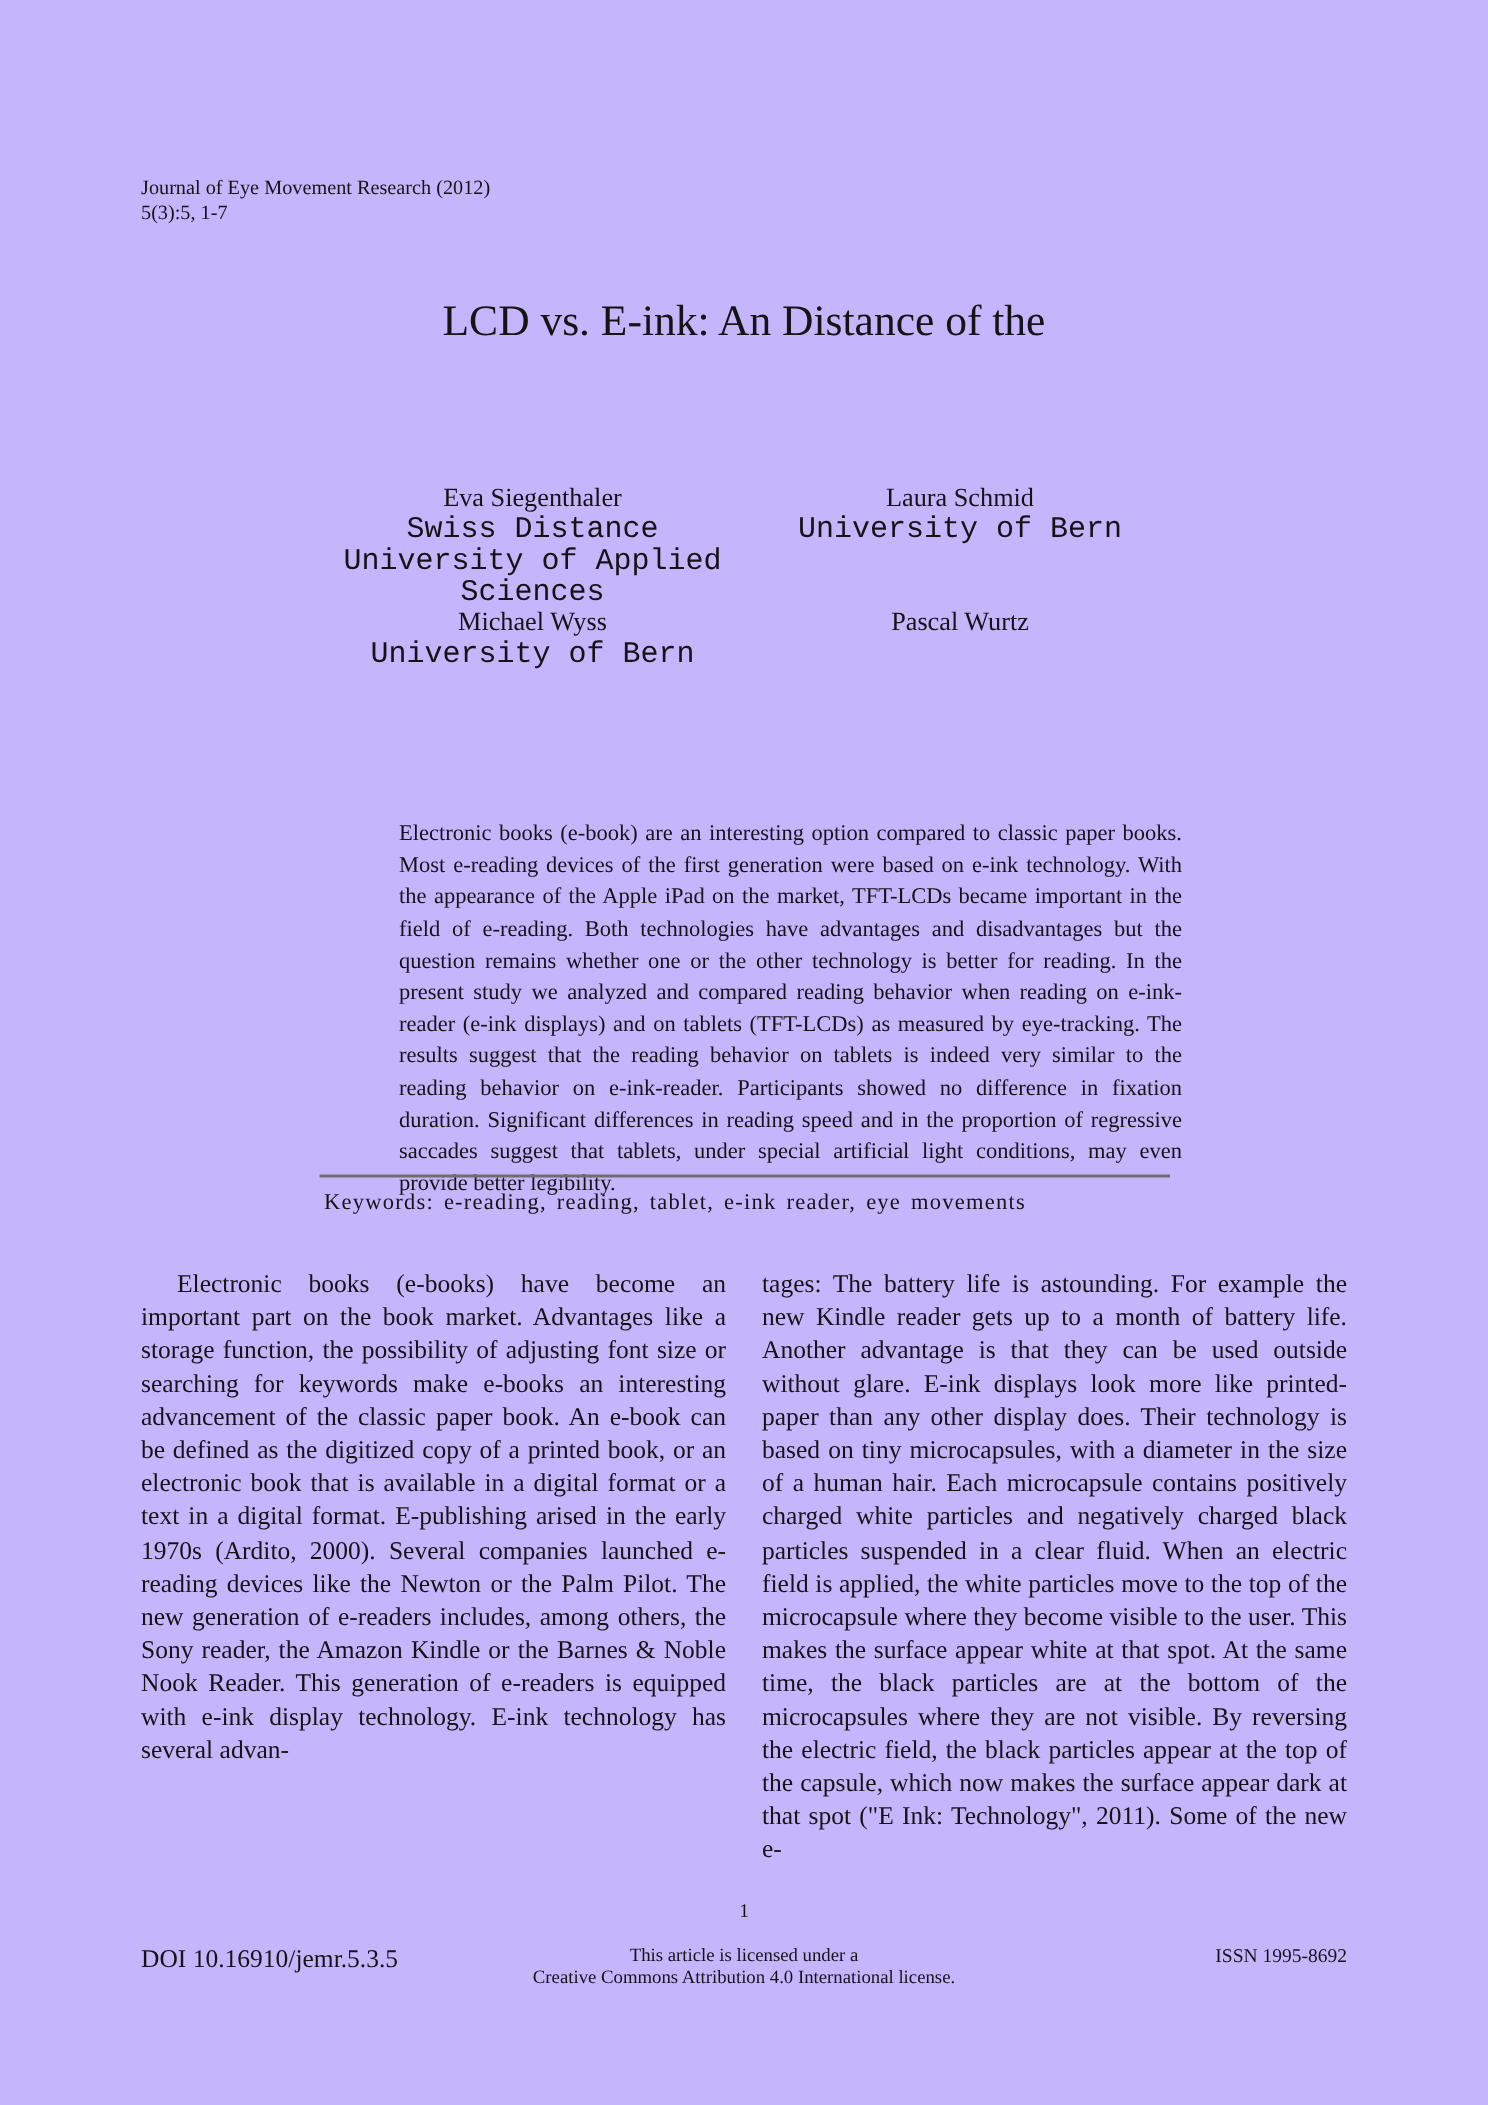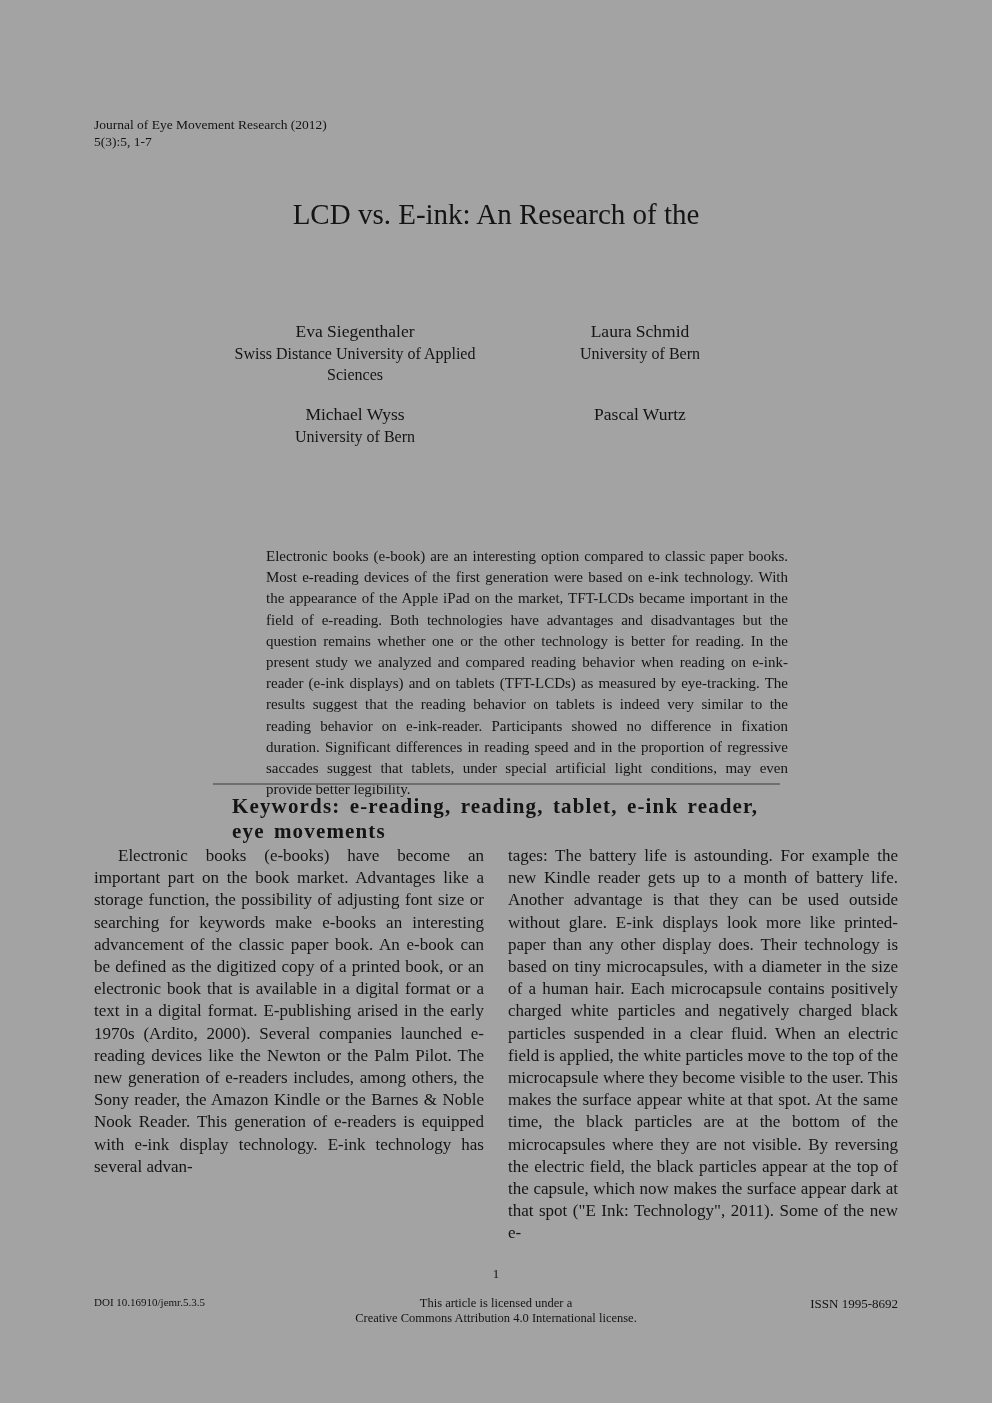--- a/index.html
+++ b/index.html
@@ -4,21 +4,21 @@
 <style>
   * { margin: 0; padding: 0; box-sizing: border-box; }
   html, body { background: #e8e8e8; }
   body { font-family: "Liberation Serif", "DejaVu Serif", serif; }
 
   .page {
     position: relative;
     width: 992px;
     height: 1403px;
     margin: 0 auto;
-    background: #a3a3a3;
+    background: #c4b5fd;
     color: #141414;
     overflow: hidden;
   }
 
   .journal-header {
     position: absolute;
     left: 94px;
     top: 116px;
     font-size: 13.5px;
     line-height: 17px;
@@ -34,21 +34,21 @@
     font-weight: normal;
     line-height: 40px;
   }
 
   .author-block {
     position: absolute;
     width: 280px;
     text-align: center;
   }
   .author-block .author-name { font-size: 17.5px; line-height: 23px; }
-  .author-block .author-affil { font-size: 16px; line-height: 21px; }
+  .author-block .author-affil { font-size: 20px; line-height: 21px; font-family: Liberation Mono, monospace; }
   .author-1 { left: 215px; top: 320px; }
   .author-2 { left: 500px; top: 320px; }
   .author-3 { left: 215px; top: 403px; }
   .author-4 { left: 500px; top: 403px; }
 
   .abstract {
     position: absolute;
     left: 266px;
     top: 546px;
     width: 522px;
@@ -62,25 +62,25 @@
     left: 213px;
     top: 783px;
     width: 567px;
     height: 1.5px;
     background: #6e6e6e;
     border: none;
   }
 
   .keywords-line {
     position: absolute;
-    left: 232px;
+    left: 216px;
     top: 794px;
     width: 560px;
-    font-size: 21px;
-    font-weight: bold;
+    font-size: 15px;
+    font-weight: normal;
     letter-spacing: 0.055em;
     word-spacing: 0.14em;
   }
 
   .body-col {
     position: absolute;
     top: 845px;
     width: 390px;
     font-size: 17px;
     line-height: 22.2px;
@@ -105,21 +105,21 @@
     top: 1266px;
     width: 100%;
     text-align: center;
     font-size: 13px;
   }
 
   .footer-doi {
     position: absolute;
     left: 94px;
     top: 1296px;
-    font-size: 11px;
+    font-size: 17px;
   }
 
   .footer-license {
     position: absolute;
     left: 0;
     top: 1296px;
     width: 100%;
     text-align: center;
     font-size: 12.5px;
     line-height: 14.5px;
@@ -138,21 +138,21 @@
 <body>
 
 <div class="page">
 
   <div class="journal-header">
     <div>Journal of Eye Movement Research (2012)</div>
     <div>5(3):5, 1-7</div>
   </div>
 
   <h1 class="paper-title">
-    <span>LCD vs. E-ink: An Research of the</span><br>
+    <span>LCD vs. E-ink: An Distance of the</span><br>
   </h1>
 
   <div class="author-block author-1">
     <div class="author-name">Eva Siegenthaler</div>
     <div class="author-affil">Swiss Distance University of Applied Sciences</div>
   </div>
 
   <div class="author-block author-2">
     <div class="author-name">Laura Schmid</div>
     <div class="author-affil">University of Bern</div>

